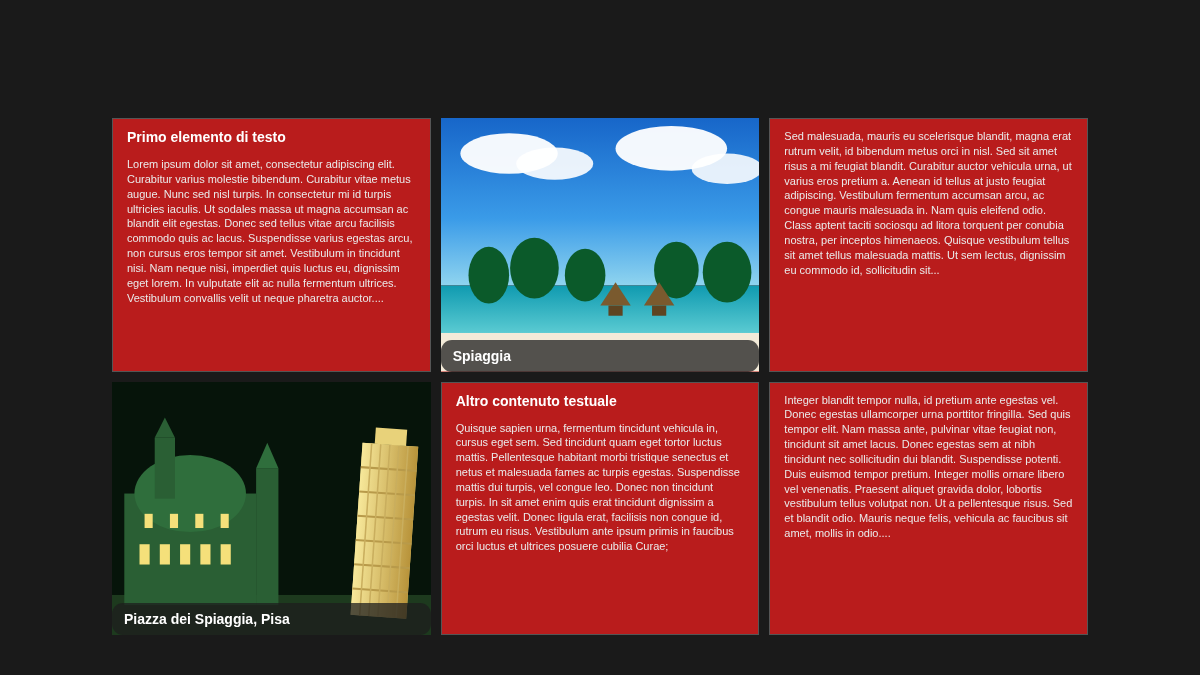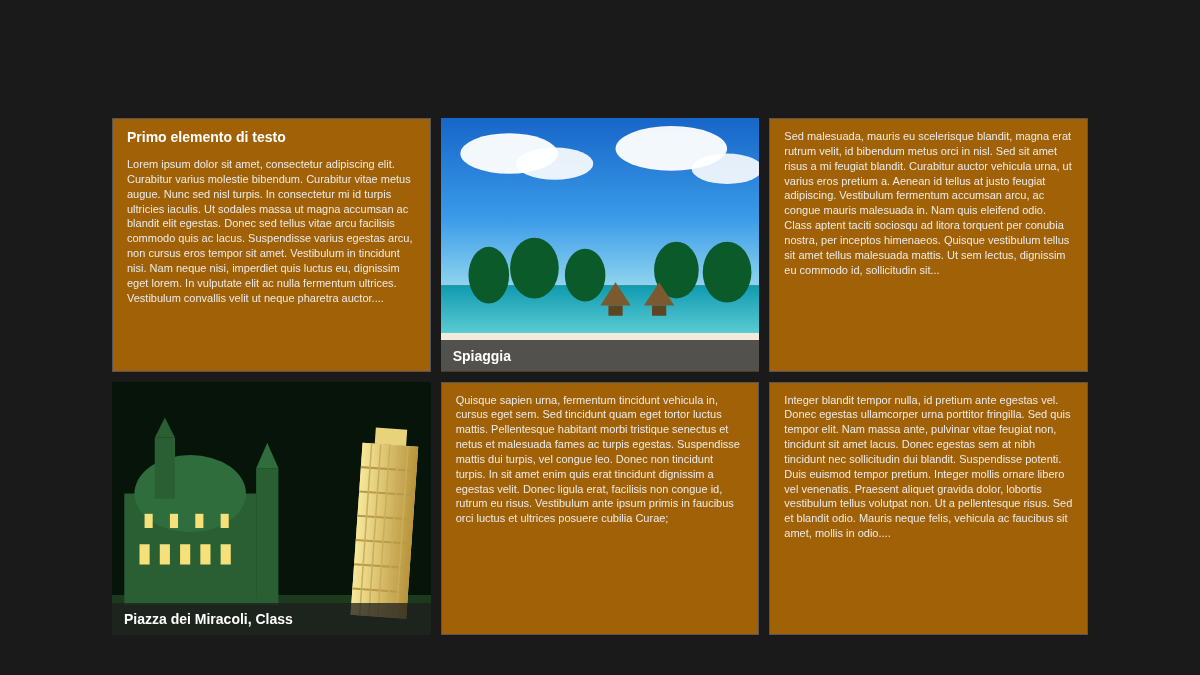--- a/index.html
+++ b/index.html
@@ -18,21 +18,21 @@
     .grid {
       display: grid;
       grid-template-columns: repeat(3, 1fr);
       grid-template-rows: repeat(2, 1fr);
       gap: 10px;
       padding: 118px 112px 40px 112px;
       height: 100%;
     }
     .card {
       border: 1px solid #555;
-      background: #a16207;
+      background: #b91c1c;
       position: relative;
       overflow: hidden;
     }
     .card.text-card {
       padding: 10px 14px;
     }
     .card-title {
       font-size: 14px;
       font-weight: 600;
       margin-bottom: 12px;
@@ -55,20 +55,21 @@
     .caption-overlay {
       position: absolute;
       left: 0;
       right: 0;
       bottom: 0;
       background: rgba(30, 30, 30, 0.75);
       color: #fff;
       font-size: 14px;
       font-weight: 600;
       padding: 8px 12px;
+      border-radius: 11px;
     }
     
     
   </style>
 </head>
 <body>
 
 <div class="grid">
 
   <div class="card text-card">
@@ -163,24 +164,25 @@
         </g>
         <rect x="12" y="-16" width="31" height="16" fill="#e8d27a"></rect>
       </g>
       <defs>
         <linearGradient id="towershade" x1="0" y1="0" x2="1" y2="0">
           <stop offset="0%" stop-color="#f7e89a"></stop>
           <stop offset="100%" stop-color="#b8933a"></stop>
         </linearGradient>
       </defs>
     </svg>
-    <div class="caption-overlay">Piazza dei Miracoli, Class</div>
+    <div class="caption-overlay">Piazza dei Spiaggia, Pisa</div>
   </div>
 
   <div class="card text-card">
+    <div class="card-title">Altro contenuto testuale</div>
     <div class="card-body">Quisque sapien urna, fermentum tincidunt vehicula in, cursus eget sem. Sed tincidunt quam eget tortor luctus mattis. Pellentesque habitant morbi tristique senectus et netus et malesuada fames ac turpis egestas. Suspendisse mattis dui turpis, vel congue leo. Donec non tincidunt turpis. In sit amet enim quis erat tincidunt dignissim a egestas velit. Donec ligula erat, facilisis non congue id, rutrum eu risus. Vestibulum ante ipsum primis in faucibus orci luctus et ultrices posuere cubilia Curae;</div>
   </div>
 
   <div class="card text-card">
     <div class="card-body">Integer blandit tempor nulla, id pretium ante egestas vel. Donec egestas ullamcorper urna porttitor fringilla. Sed quis tempor elit. Nam massa ante, pulvinar vitae feugiat non, tincidunt sit amet lacus. Donec egestas sem at nibh tincidunt nec sollicitudin dui blandit. Suspendisse potenti. Duis euismod tempor pretium. Integer mollis ornare libero vel venenatis. Praesent aliquet gravida dolor, lobortis vestibulum tellus volutpat non. Ut a pellentesque risus. Sed et blandit odio. Mauris neque felis, vehicula ac faucibus sit amet, mollis in odio....</div>
   </div>
 
 </div>
 
 </body></html>

